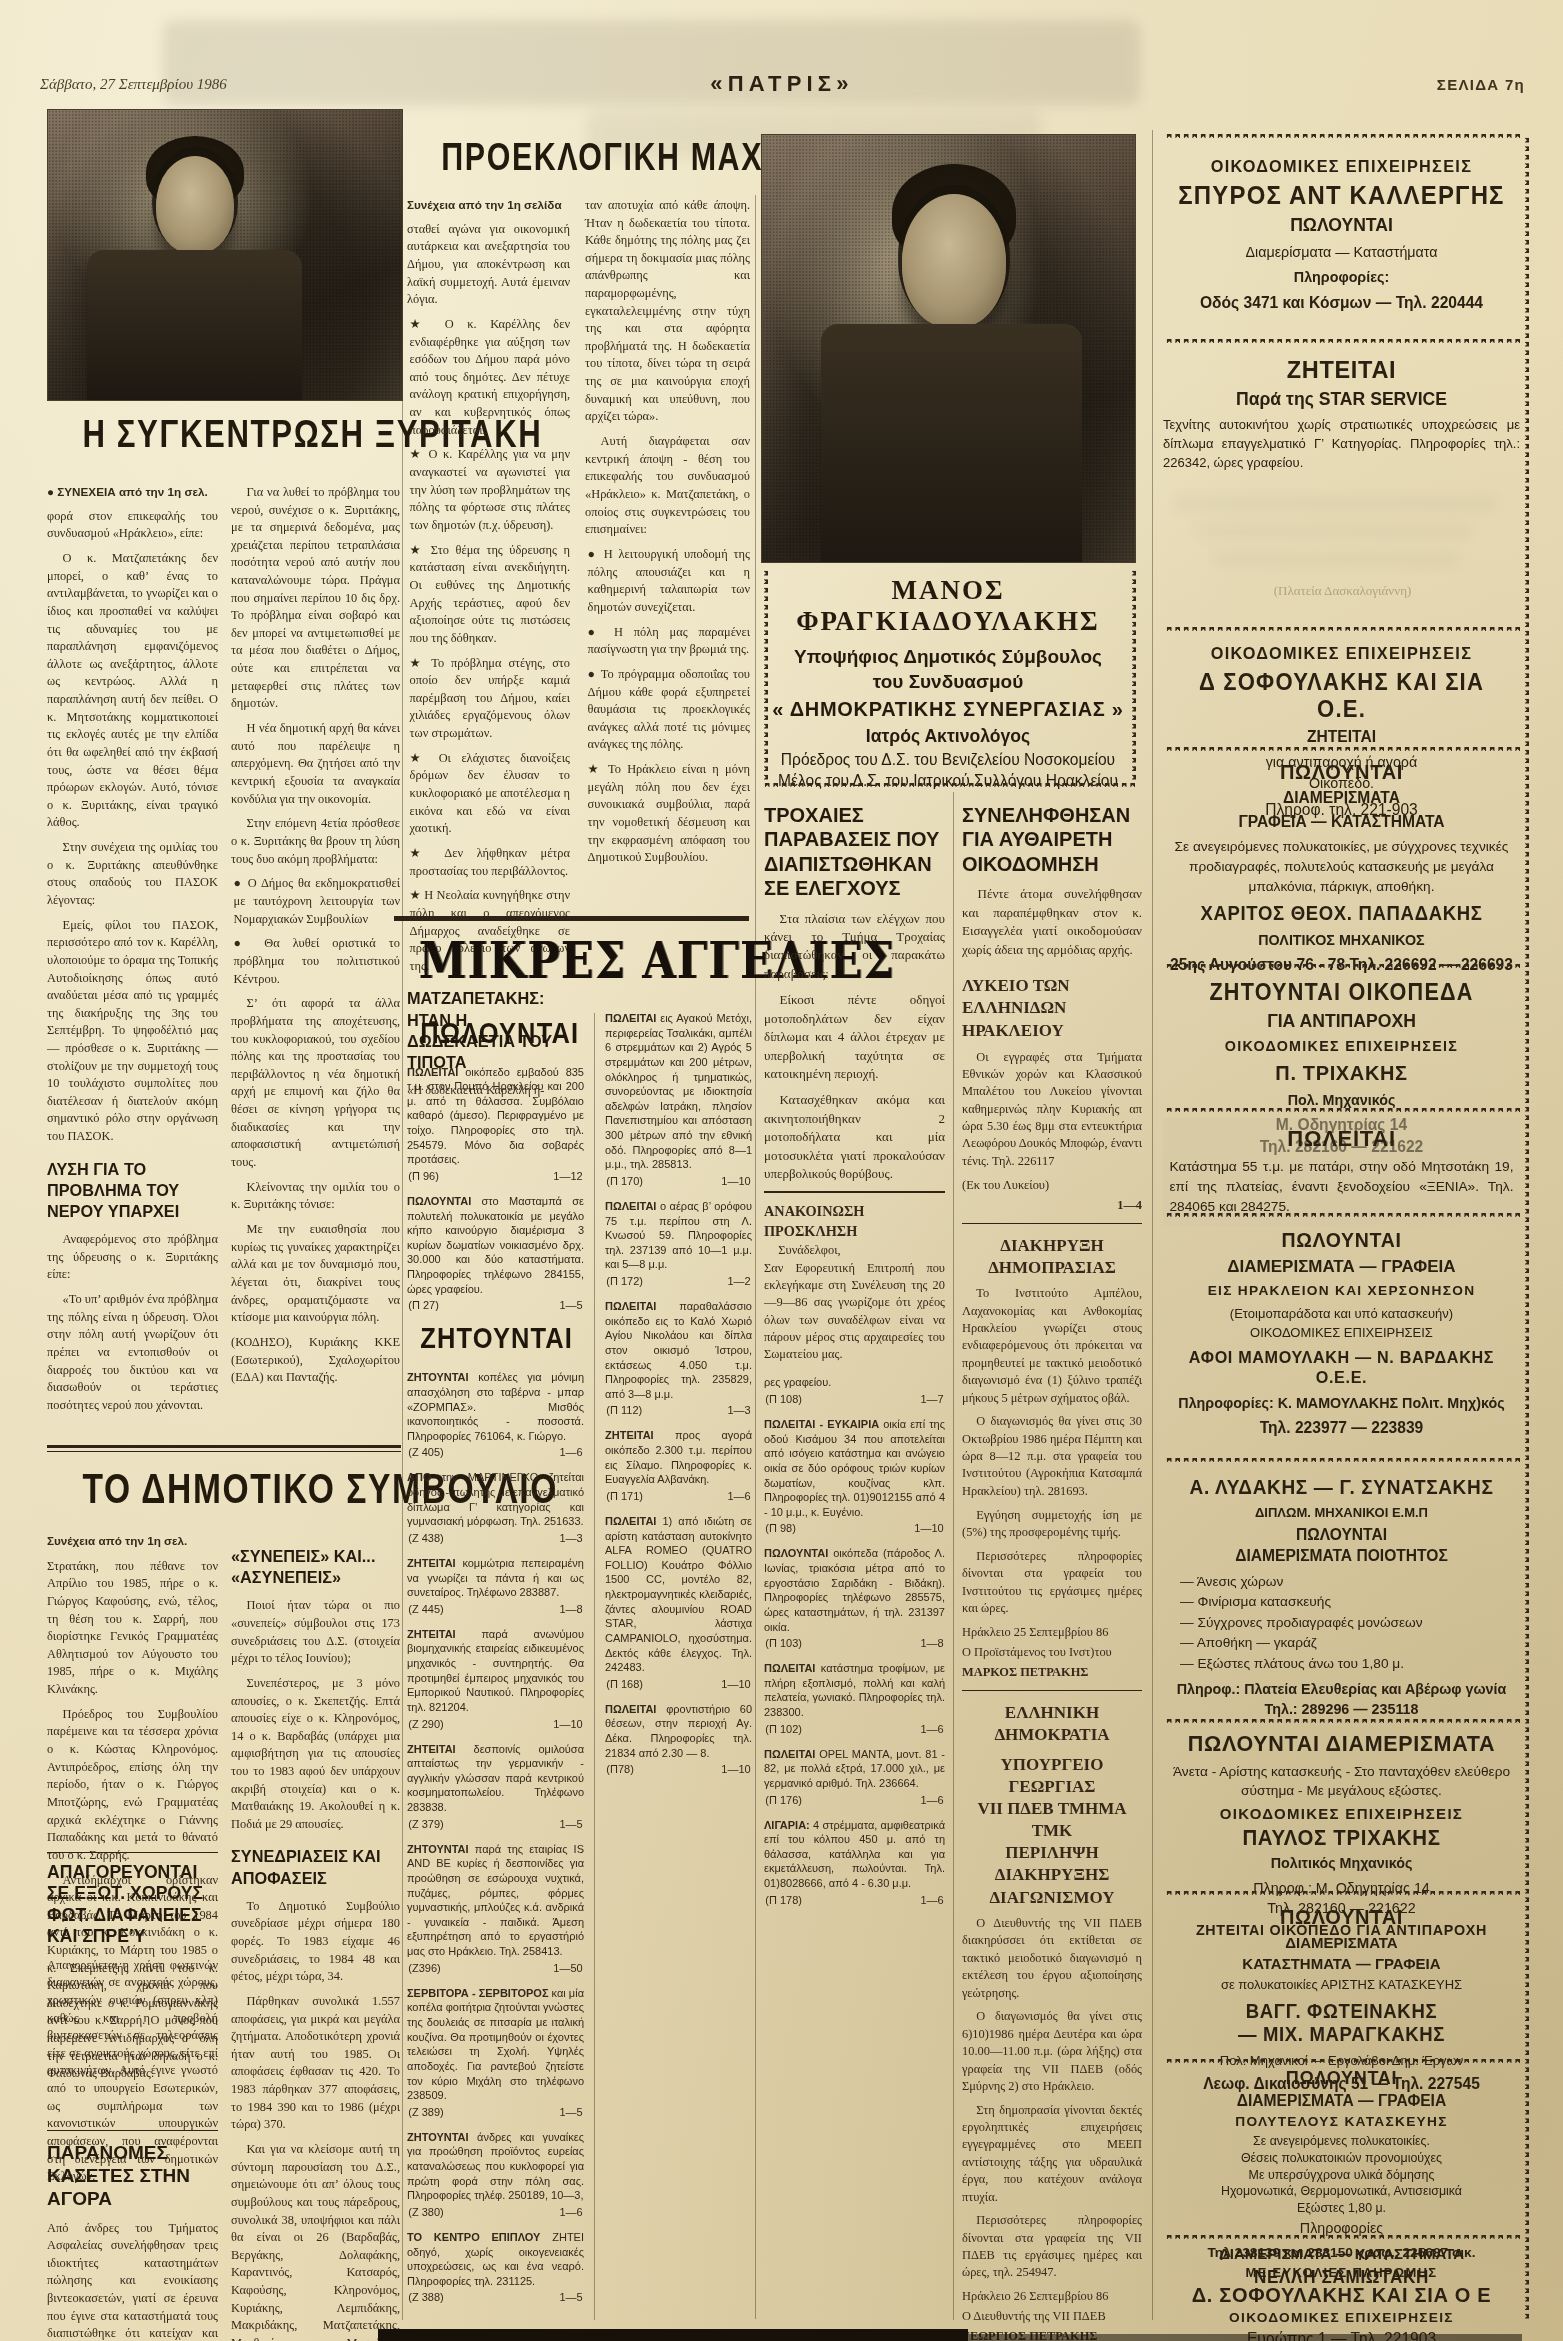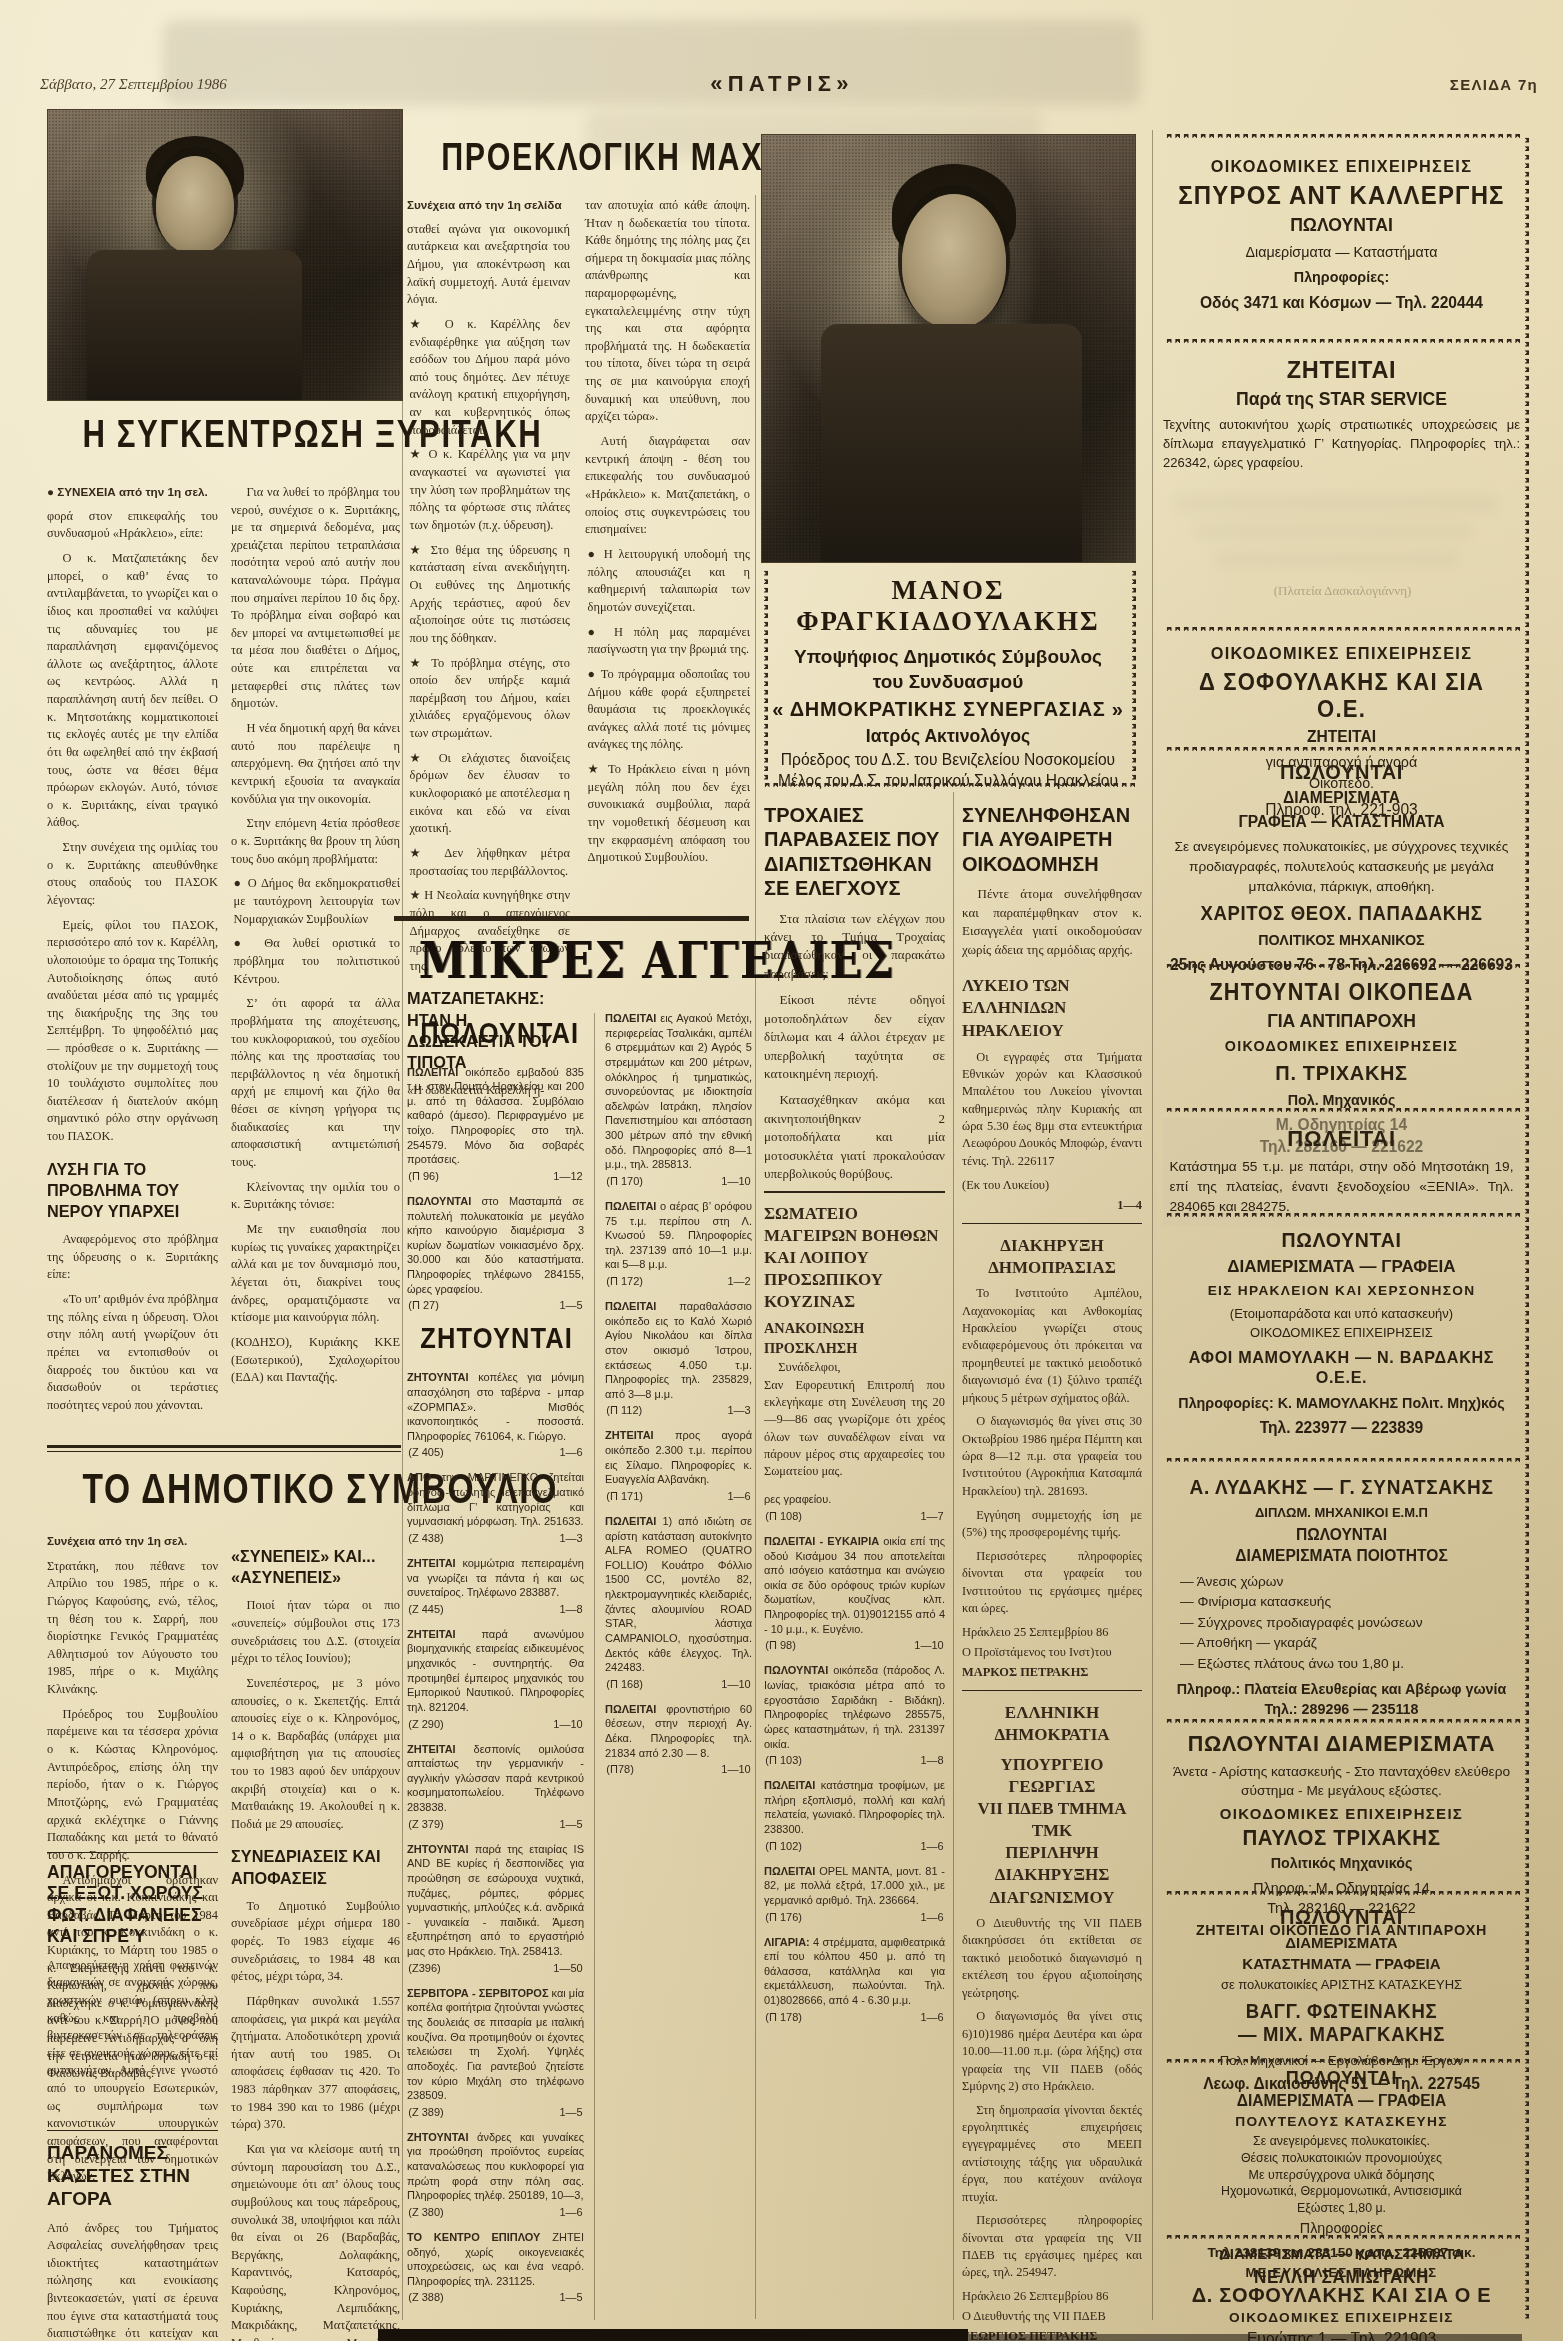--- a/index.html
+++ b/index.html
@@ -96,21 +96,21 @@
 </head>
 <body>
 
 <div class="page">
 
   <div class="ghost" style="left:163px;top:19.5px;width:977px;height:85px;"></div>
   <div class="ghost" style="left:586px;top:111px;width:456px;height:46px;opacity:.08;"></div>
 
   <div class="abs hdate" style="left:40px;top:77px;" data-bind="page.date">Σάββατο, 27 Σεπτεμβρίου 1986</div>
   <div class="abs mast" style="left:0;right:0;top:73px;" data-bind="page.masthead">«ΠΑΤΡΙΣ»</div>
-  <div class="abs plabel" style="right:26px;top:77px;margin-left:42px;" data-bind="page.page_label">ΣΕΛΙΔΑ 7η</div>
+  <div class="abs plabel" style="right:39px;top:77px;margin-left:42px;" data-bind="page.page_label">ΣΕΛΙΔΑ 7η</div>
 
   <div class="vr" style="left:402px;top:130px;height:2190px;"></div>
   <div class="vr" style="left:755px;top:195px;height:2124px;"></div>
   <div class="vr" style="left:953px;top:792px;height:1528px;"></div>
   <div class="vr" style="left:1152px;top:130px;height:2190px;"></div>
   <div class="vr" style="left:594px;top:1013px;height:1307px;"></div>
 
   <div class="ph" style="left:47px;top:109px;width:354px;height:290px;">
     <div class="hair" style="left:98px;top:26px;width:98px;height:72px;"></div>
     <div class="face" style="left:108px;top:46px;width:78px;height:98px;"></div>
@@ -350,21 +350,20 @@
   <div class="zz" style="left:761px;top:783px;width:374px;"></div>
 
   <div class="abs" style="left:764px;top:803px;width:181px;">
     <div class="btitle" data-bind="briefs.traffic.title">ΤΡΟΧΑΙΕΣ ΠΑΡΑΒΑΣΕΙΣ ΠΟΥ ΔΙΑΠΙΣΤΩΘΗΚΑΝ ΣΕ ΕΛΕΓΧΟΥΣ</div>
     <div class="brief">
       <p data-bind="briefs.traffic.p1">Στα πλαίσια των ελέγχων που κάνει το Τμήμα Τροχαίας διαπιστώθηκαν οι παρακάτω παραβάσεις:</p>
       <p data-bind="briefs.traffic.p2">Είκοσι πέντε οδηγοί μοτοποδηλάτων δεν είχαν δίπλωμα και 4 άλλοι έτρεχαν με υπερβολική ταχύτητα σε κατοικημένη περιοχή.</p>
       <p data-bind="briefs.traffic.p3">Κατασχέθηκαν ακόμα και ακινητοποιήθηκαν 2 μοτοποδήλατα και μία μοτοσυκλέτα γιατί προκαλούσαν υπερβολικούς θορύβους.</p>
     </div>
     <div class="hr2" style="position:static;margin:6.5px 0 10.4px;"></div>
-    <div class="ntitle" data-bind="classifieds.col3.union_t1">ΣΩΜΑΤΕΙΟ ΜΑΓΕΙΡΩΝ ΒΟΗΘΩΝ ΚΑΙ ΛΟΙΠΟΥ ΠΡΟΣΩΠΙΚΟΥ ΚΟΥΖΙΝΑΣ</div>
     <div class="sig" style="font-size:14.3px;" data-bind="classifieds.col3.union_t2">ΑΝΑΚΟΙΝΩΣΗ</div>
     <div class="sig" style="font-size:14.3px;" data-bind="classifieds.col3.union_t3">ΠΡΟΣΚΛΗΣΗ</div>
     <div class="notice">
         <p class="ni pre" data-bind="classifieds.col3.union_body">Συνάδελφοι,
 Σαν Εφορευτική Επιτροπή που εκλεγήκαμε στη Συνέλευση της 20—9—86 σας γνωρίζομε ότι χρέος όλων των συναδέλφων είναι να πάρουν μέρος στις αρχαιρεσίες του Σωματείου μας.</p>
       </div>
     <div class="cl" style="margin-top:11.7px;">
       <div class="entry">
         <p class="t"><span data-bind="classifieds.col3.frag.text">ρες γραφείου.</span></p>
         <p class="cr">

